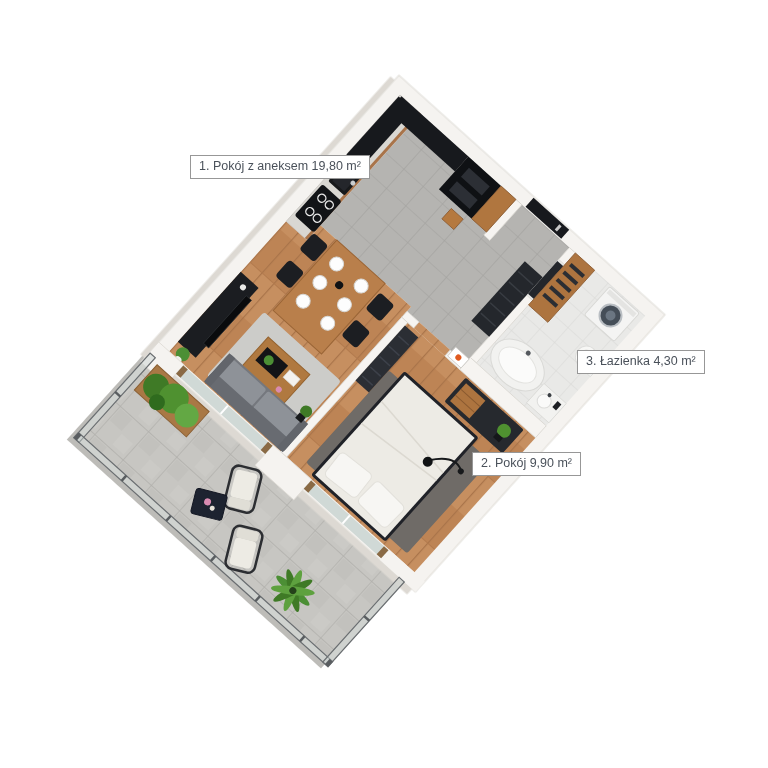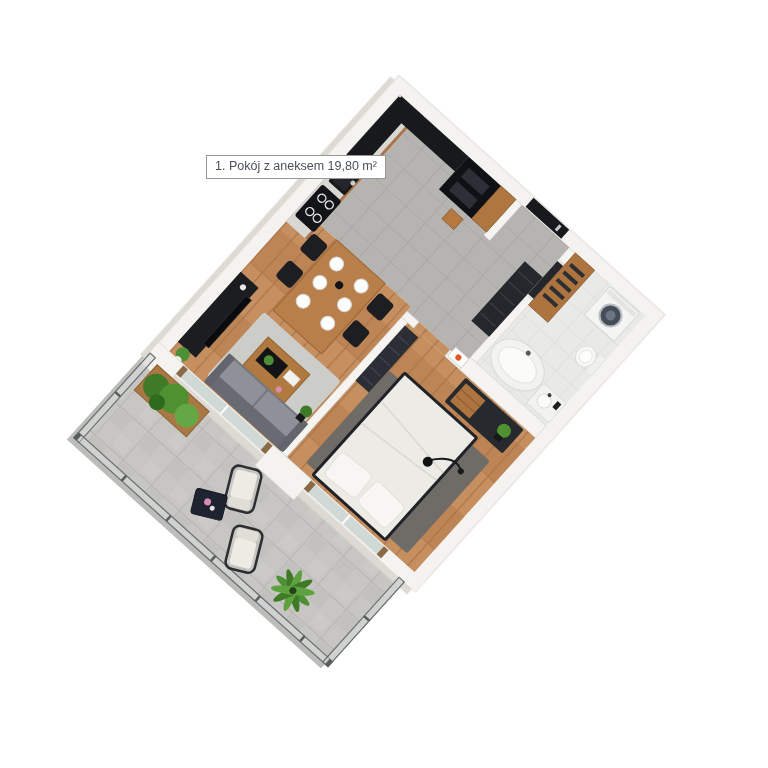--- a/index.html
+++ b/index.html
@@ -1,21 +1,21 @@
 <!DOCTYPE html>
 <html><head>
 <meta charset="utf-8">
 <style>
   html,body{margin:0;padding:0;background:#ffffff;}
   .stage{position:relative;width:768px;height:768px;background:#ffffff;overflow:hidden;
          font-family:"Liberation Sans",sans-serif;}
   svg{position:absolute;left:0;top:0;}
   .plan-label{position:absolute;background:#ffffff;border:1px solid #979797;color:#4a515a;
       font-size:12.5px;line-height:1.25;padding:3px 8px;white-space:nowrap;z-index:5;}
-  .lbl-1{left:190px;top:155px;margin-left:16px;}
+  .lbl-1{left:190px;top:155px;}
   .lbl-2{left:472px;top:452px;}
   .lbl-3{left:577px;top:350px;}
   .lbl-4{left:26px;top:511px;}
 </style>
 </head>
 <body>
 
 <div class="stage">
 
 <svg width="768" height="768" viewBox="0 0 768 768">
@@ -279,14 +279,16 @@
           <ellipse cx="252" cy="440" rx="22" ry="4.5" transform="rotate(145 252 440)" fill="#5ea13f"></ellipse>
         </g>
         <circle cx="252" cy="440" r="3.5" fill="#24421a"></circle>
       </g>
     </g>
 
   </g>
 </svg>
 
 <div class="plan-label lbl-1">1. Pokój z aneksem 19,80 m²</div>
+<div class="plan-label lbl-2">2. Pokój 9,90 m²</div>
+<div class="plan-label lbl-3">3. Łazienka 4,30 m²</div>
 
 </div>
 
 </body></html>

